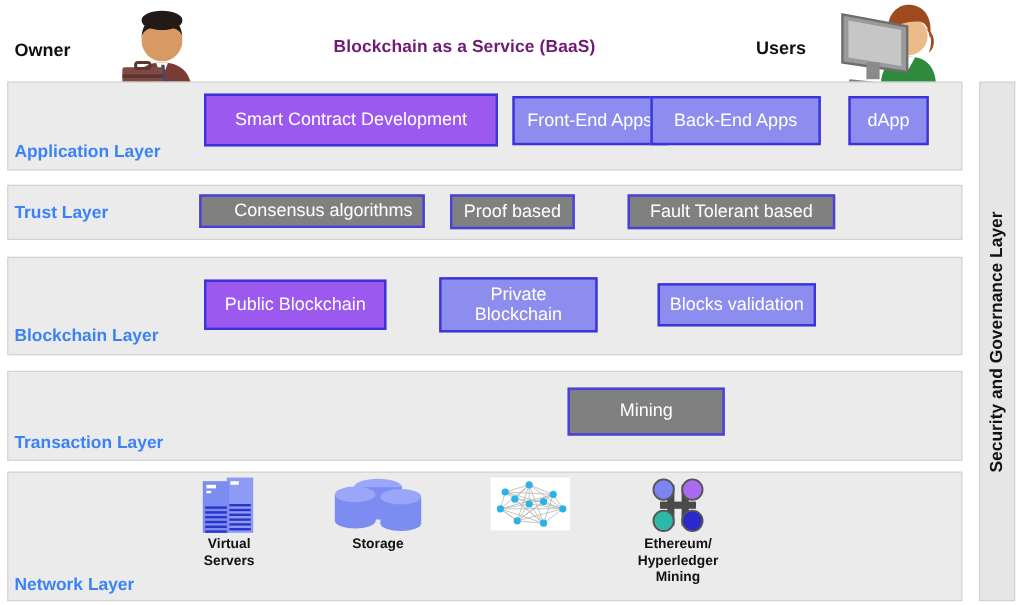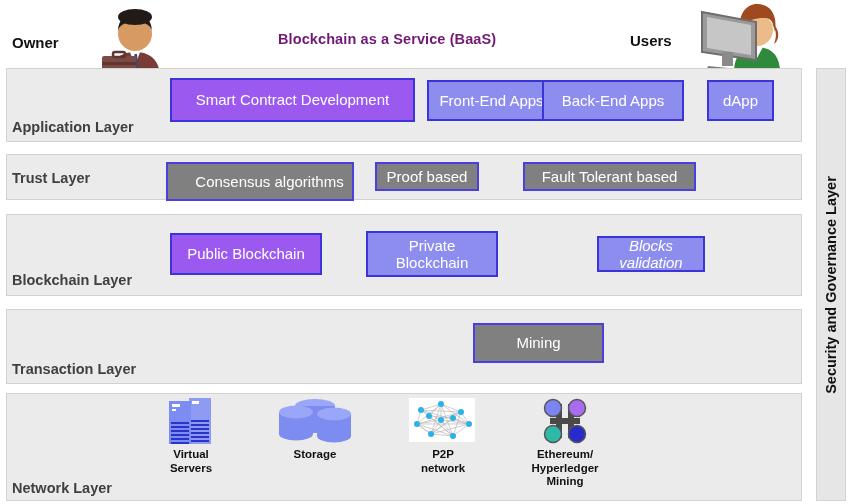--- a/index.html
+++ b/index.html
@@ -45,21 +45,21 @@
     width: 796px;
     background: #ebebeb;
     border: 1px solid #d2d2d2;
     box-sizing: border-box;
   }
   .layer-title {
     position: absolute;
     left: 12px;
     font-weight: bold;
     font-size: 14.5px;
-    color: #404040;
+    color: #3b82f6;
     white-space: nowrap;
   }
 
   #layer-application { top: 68px;  height: 74px; }
   #layer-trust       { top: 154px; height: 46px; }
   #layer-blockchain  { top: 214px; height: 82px; }
   #layer-transaction { top: 309px; height: 75px; }
   #layer-network     { top: 393px; height: 108px; }
 
   
@@ -80,28 +80,28 @@
   .box.purple-lite { background: #8d8df0; }
   .box.gray        { background: #808080; border-color: #4c3fe0; }
 
   
   #box-smart-contract { left: 170px; top: 78px;  width: 245px; height: 44px; }
   #box-frontend       { left: 427px; top: 80px;  width: 129px; height: 41px; }
   #box-backend        { left: 542px; top: 80px;  width: 142px; height: 41px; }
   #box-dapp           { left: 707px; top: 80px;  width: 67px;  height: 41px; }
 
   
-  #box-consensus      { left: 166px; top: 162px; width: 188px; height: 39px; padding-left: 23px; }
+  #box-consensus      { left: 166px; top: 162px; width: 188px; height: 28px; padding-left: 23px; }
   #box-proof          { left: 375px; top: 162px; width: 104px; height: 29px; }
   #box-fault          { left: 523px; top: 162px; width: 173px; height: 29px; }
 
   
   #box-public         { left: 170px; top: 233px; width: 152px; height: 42px; }
   #box-private        { left: 366px; top: 231px; width: 132px; height: 46px; }
-  #box-blocks-val     { left: 597px; top: 236px; width: 108px; height: 36px; font-style: italic; }
+  #box-blocks-val     { left: 548px; top: 236px; width: 132px; height: 36px; }
 
   
   #box-tx-validation  { left: 170px; top: 321px; width: 248px; height: 44px; }
   #box-mining         { left: 473px; top: 323px; width: 131px; height: 40px; }
 
   
   .net-item {
     position: absolute;
     width: 120px;
     text-align: center;
@@ -294,24 +294,20 @@
           <circle cx="86" cy="28" r="3"></circle>
             <circle cx="70" cy="40" r="3"></circle>
             <circle cx="48" cy="38" r="3"></circle>
           <circle cx="34" cy="28" r="3"></circle>
             <circle cx="58" cy="24" r="3"></circle>
             <circle cx="46" cy="20" r="3"></circle>
           <circle cx="70" cy="22" r="3"></circle>
         </g>
       </svg>
     </div>
-    <div class="net-caption">
-      <div>P2P</div>
-      <div>network</div>
-    </div>
   </div>
 
   <div class="net-item" id="net-eth">
     <div class="net-art">
       <svg viewBox="0 0 120 50" width="120" height="50">
         <g fill="#4a4a4a">
           <rect x="51" y="8" width="6" height="34"></rect>
           <rect x="63" y="8" width="6" height="34"></rect>
           <rect x="45" y="22" width="30" height="6"></rect>
         </g>

